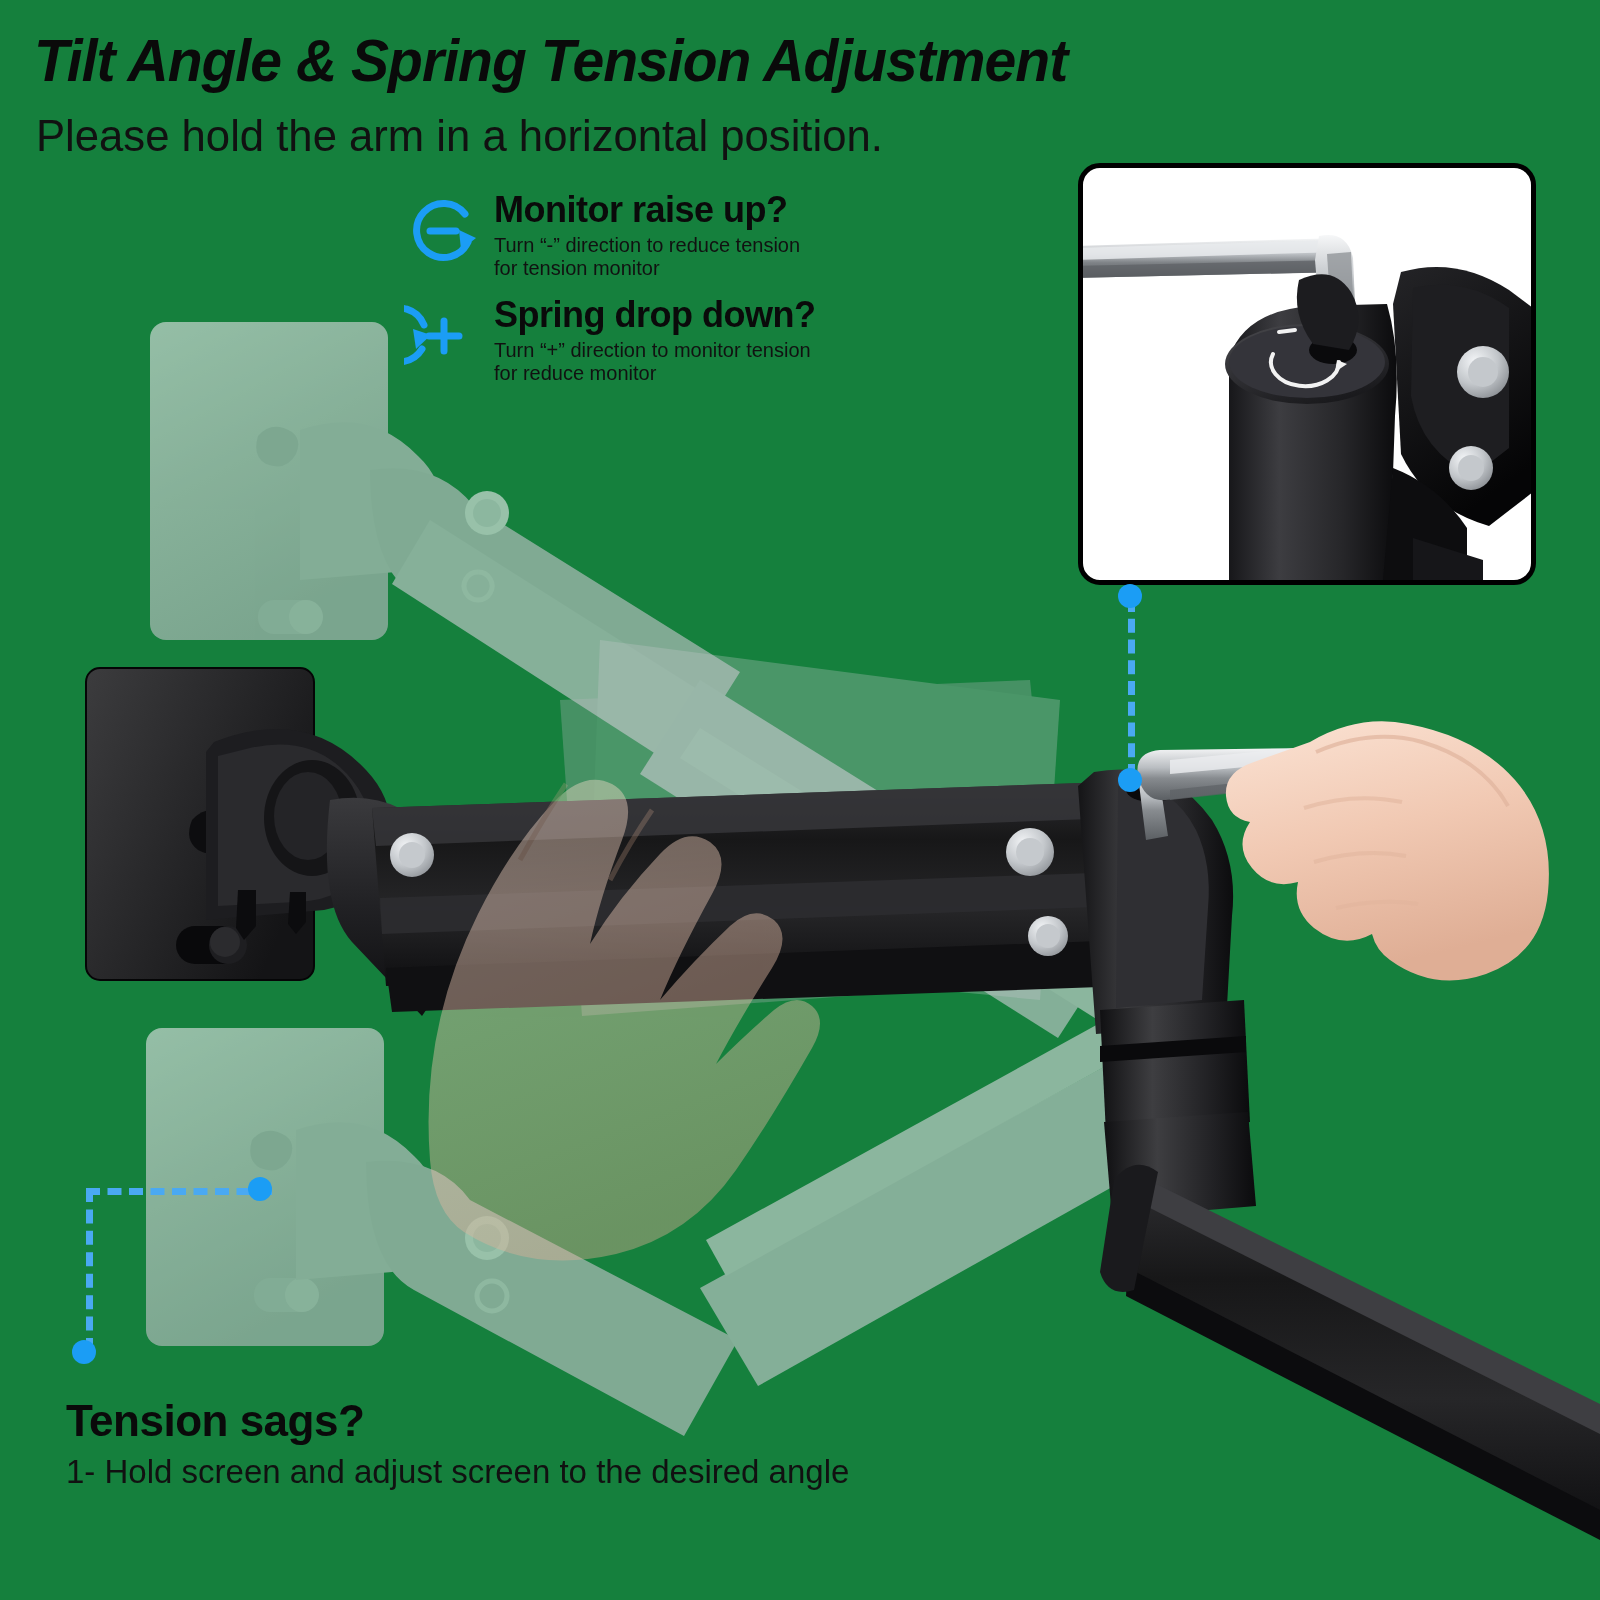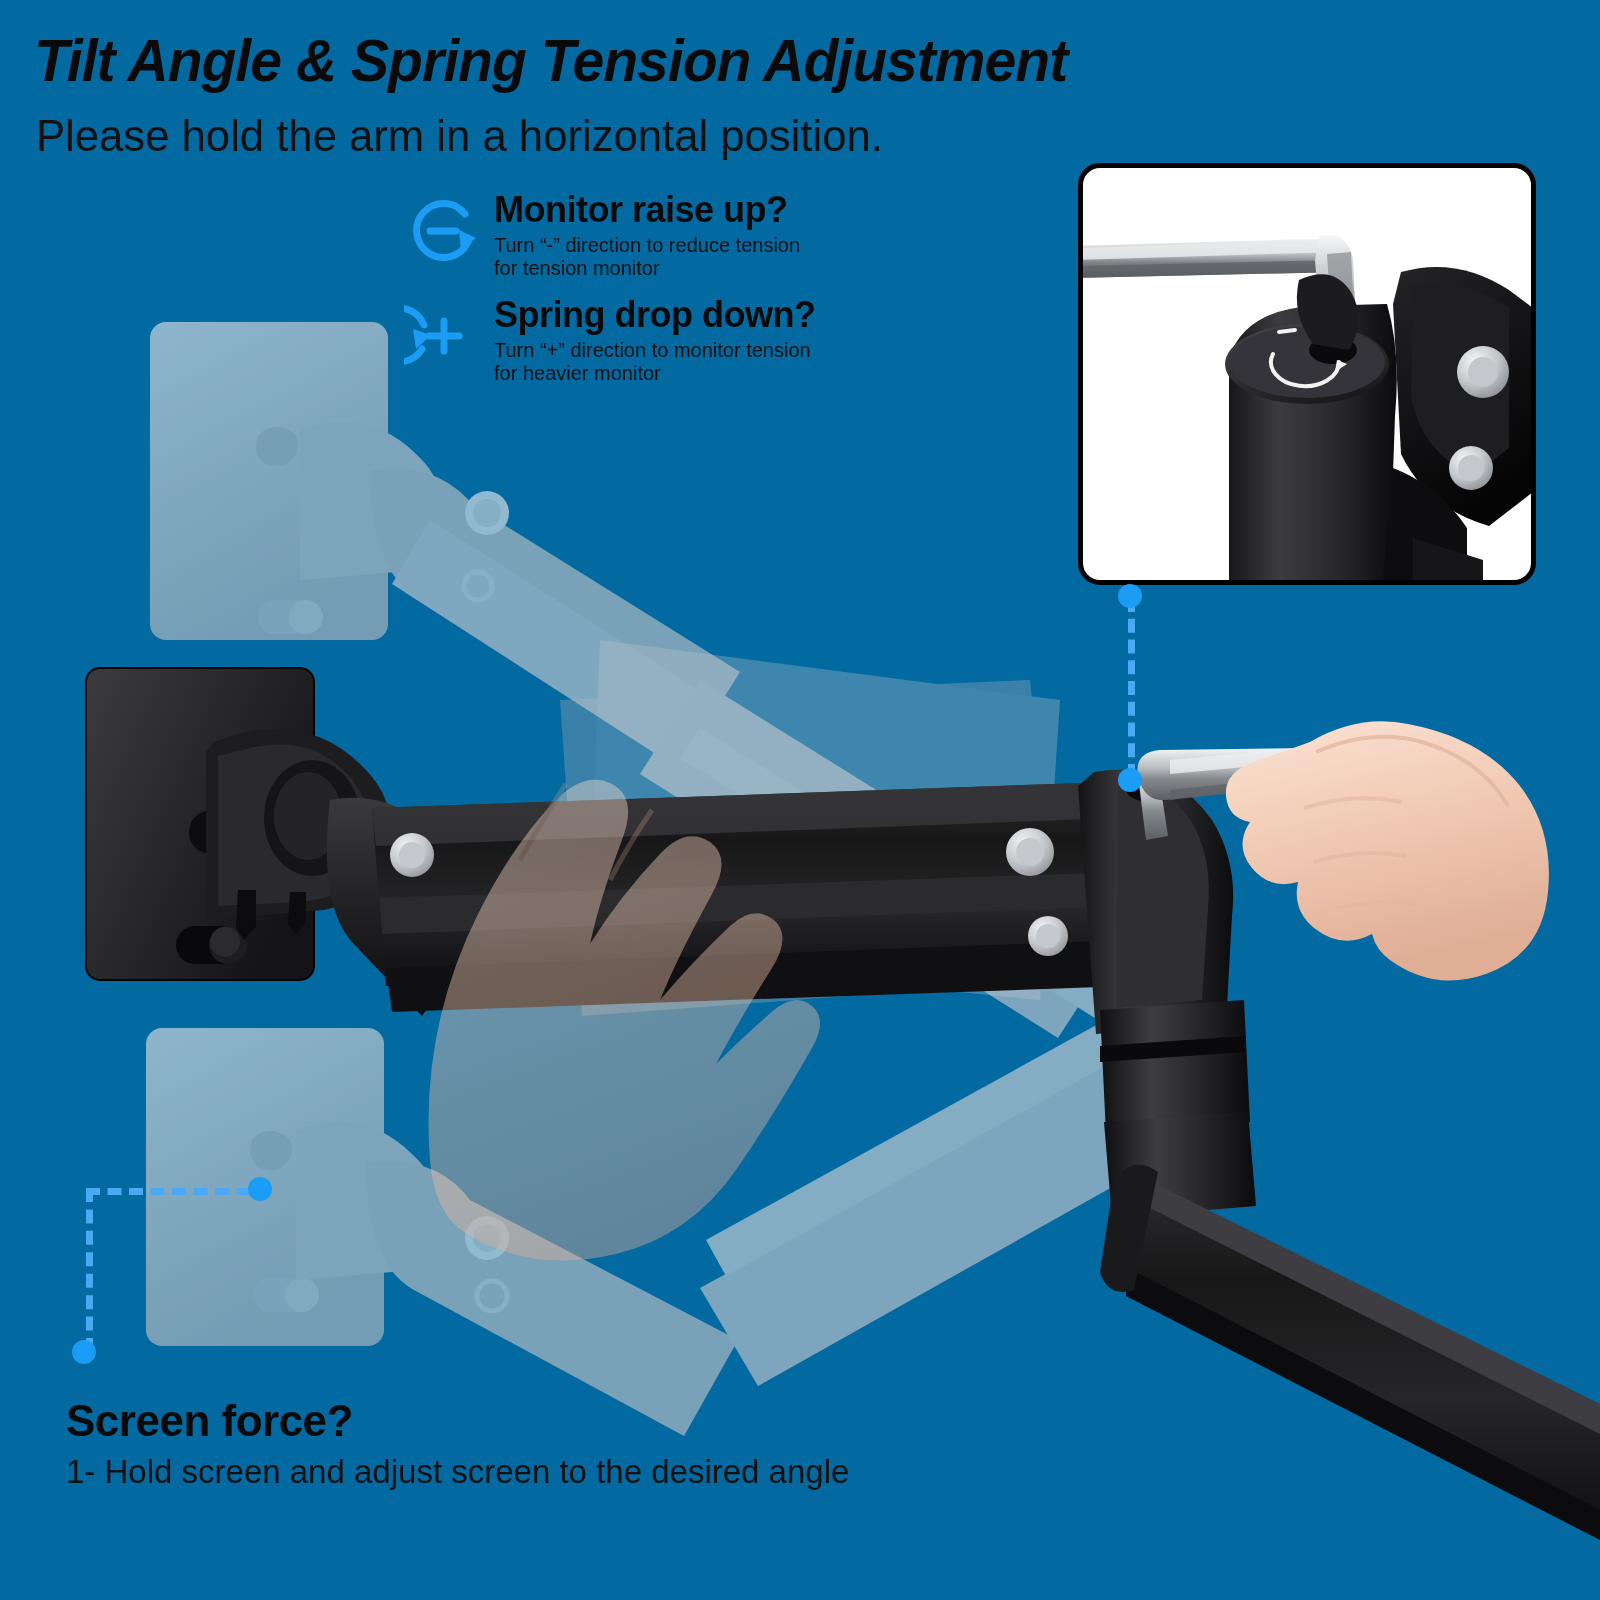--- a/index.html
+++ b/index.html
@@ -8,21 +8,21 @@
     background: #ffffff;
   }
   body {
     font-family: "Liberation Sans", sans-serif;
     -webkit-font-smoothing: antialiased;
   }
   #page {
     position: relative;
     width: 1600px;
     height: 1600px;
-    background: #0369a1;
+    background: #15803d;
     overflow: hidden;
   }
 
   
   .title {
     position: absolute;
     left: 34px;
     top: 26px;
     font-size: 60px;
     font-weight: bold;
@@ -410,32 +410,32 @@
       <span class="bullet-icon">
         <svg viewBox="0 0 78 70" width="78" height="70">
           <path d="M18 46 A27 27 0 1 1 20 22" fill="none" stroke="#1b9df5" stroke-width="7" stroke-linecap="round"></path>
           <path d="M27 32 L9 26 L12 46 Z" fill="#1b9df5"></path>
           <path d="M40 18 L40 48 M25 33 L55 33" stroke="#1b9df5" stroke-width="7" stroke-linecap="round"></path>
         </svg>
       </span>
       <div class="bullet-head">Spring drop down?</div>
       <div class="bullet-sub">
         <div>Turn “+” direction to monitor tension</div>
-        <div>for heavier monitor</div>
+        <div>for reduce monitor</div>
       </div>
     </div>
   </div>
 
   <div class="dash-v" style="left:1128px; top:598px; height:180px;"></div>
   <div class="cdot" style="left:1118px; top:584px;"></div>
   <div class="cdot" style="left:1118px; top:768px;"></div>
 
   <div class="dash-h" style="left:86px; top:1188px; width:186px;"></div>
   <div class="dash-v" style="left:86px; top:1188px; height:164px;"></div>
   <div class="cdot" style="left:248px; top:1177px;"></div>
   <div class="cdot" style="left:72px; top:1340px;"></div>
 
   <div class="foot">
-    <div class="foot-head">Screen force?</div>
+    <div class="foot-head">Tension sags?</div>
     <div class="foot-line">1- Hold screen and adjust screen to the desired angle</div>
   </div>
 
 </div>
 
 </body></html>

